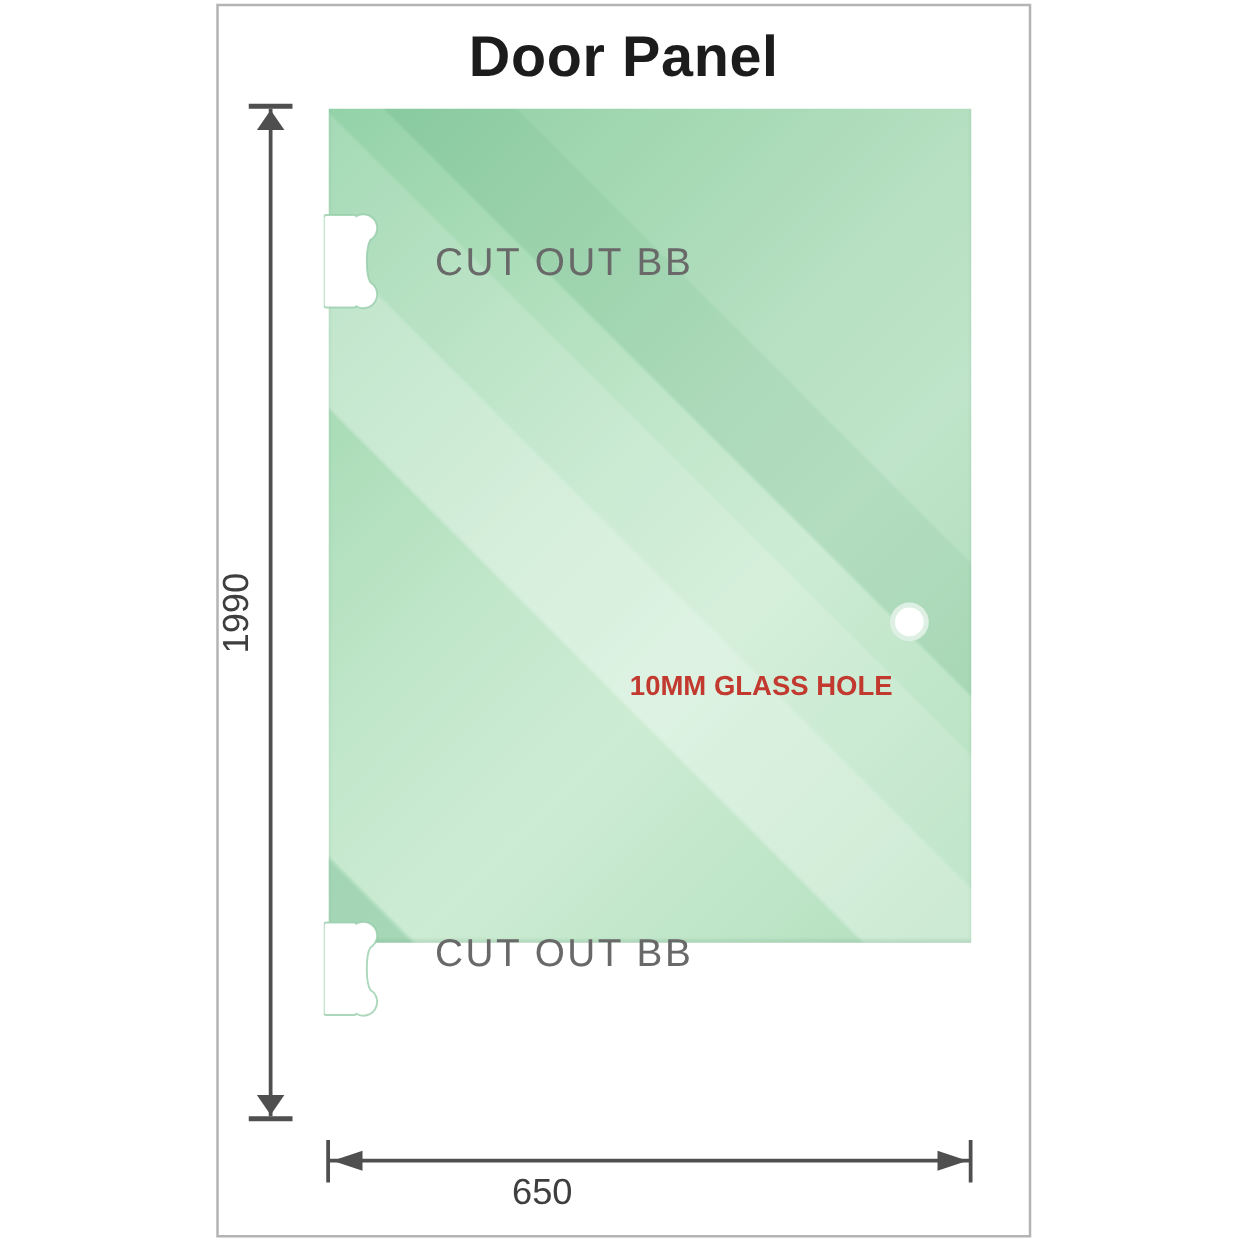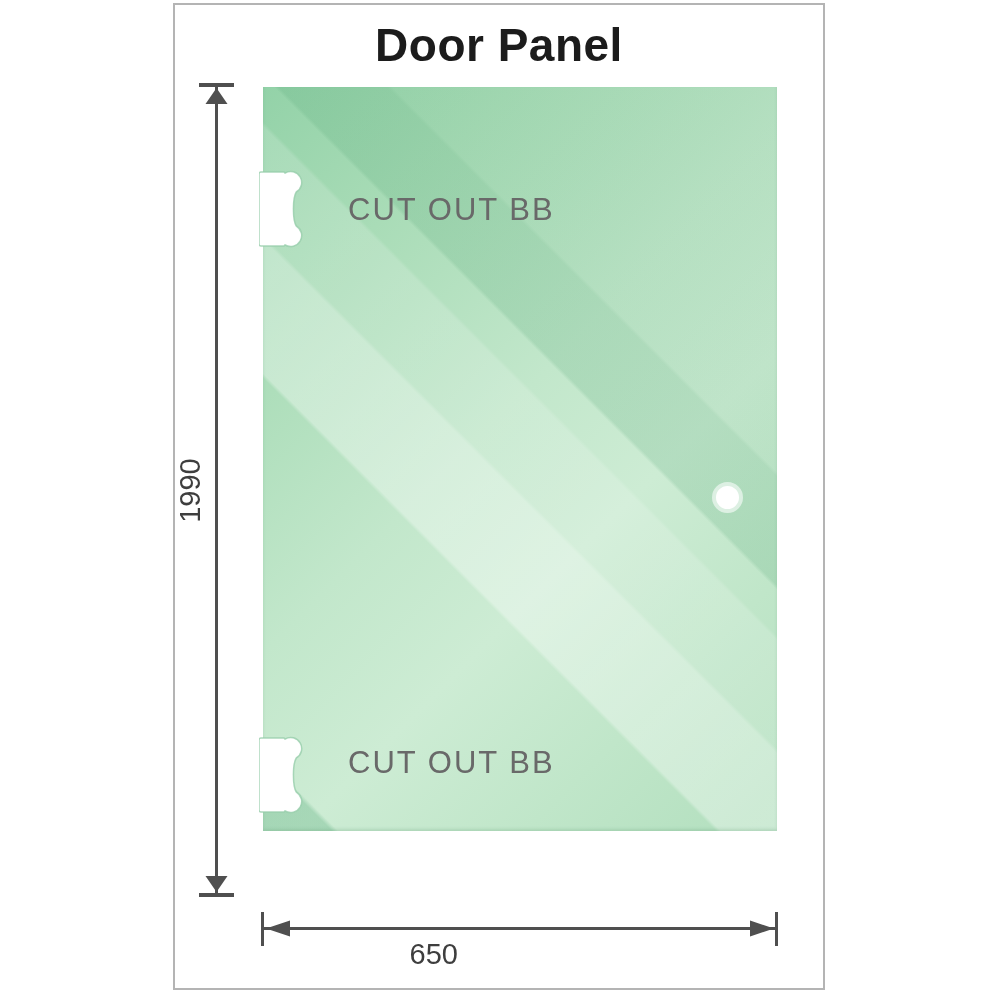--- a/index.html
+++ b/index.html
@@ -10,21 +10,21 @@
   .frame{
     position:absolute;left:173px;top:3px;width:648px;height:983px;
     border:2px solid var(--frame_border,#b4b4b4);background:#ffffff;
   }
   .title{
     position:absolute;left:173px;top:18px;width:652px;
     text-align:center;font-size:46px;font-weight:700;color:#1c1c1c;
     letter-spacing:0.5px;
   }
   .panel{
-    position:absolute;left:263px;top:87px;width:514px;height:744px;
+    position:absolute;left:263px;top:87px;width:514px;height:667px;
     background:
       linear-gradient(45deg, rgba(120,190,148,0.45) 0%, rgba(120,190,148,0.45) 5.5%, rgba(120,190,148,0) 6%),
       linear-gradient(45deg, rgba(255,255,255,0) 36%, rgba(255,255,255,0.34) 36.4%, rgba(255,255,255,0.34) 47%, rgba(255,255,255,0.16) 47.4%, rgba(255,255,255,0.16) 56%, rgba(255,255,255,0) 56.4%),
       linear-gradient(45deg, rgba(88,168,120,0) 60%, rgba(88,168,120,0.22) 60.4%, rgba(88,168,120,0.22) 69%, rgba(98,175,128,0.13) 69.4%, rgba(98,175,128,0.13) 100%),
       linear-gradient(135deg, var(--glass_green_dark,#93d2a8) 0%, #a9dcb7 20%, #c2e7cb 45%, var(--glass_green_light,#cdecd4) 62%, #c0e6c9 80%, #b2dfbe 100%);
     box-shadow: inset 0 -2px 3px rgba(100,160,120,0.25);
     text-align: center;
   }
   .cutout{position:absolute;left:-4px;width:48px;height:86px;}
   .cutout path{fill:#ffffff;stroke:rgba(150,205,170,0.8);stroke-width:1.5;}
@@ -77,20 +77,21 @@
     <svg class="cutout bottom" viewBox="0 0 48 86" xmlns="http://www.w3.org/2000/svg">
       <path d="M 2 6 H 25 L 26 7 A 11 11 0 1 1 37.3 26 C 33.5 32 33.5 54 37.3 60 A 11 11 0 1 1 26 79 L 25 80 H 2 Q 0 80 0 78 V 8 Q 0 6 2 6 Z"></path>
     </svg>
 
     <div class="cutout-label top">CUT OUT BB</div>
 
     <div class="cutout-label bottom">CUT OUT BB</div>
 
     <div class="glass-hole"></div>
 
+    <div class="hole-label">10MM GLASS HOLE</div>
   </div>
 
   <svg class="dim-svg" viewBox="0 0 1000 1000" xmlns="http://www.w3.org/2000/svg">
 
     <rect class="dim" x="199" y="83" width="35" height="4"></rect>
     <rect class="dim" x="215" y="87" width="3" height="806"></rect>
     <polygon class="dim" points="216.5,88 205.5,104 227.5,104"></polygon>
     <polygon class="dim" points="216.5,892 205.5,876 227.5,876"></polygon>
     <rect class="dim" x="199" y="893" width="35" height="4"></rect>
 

